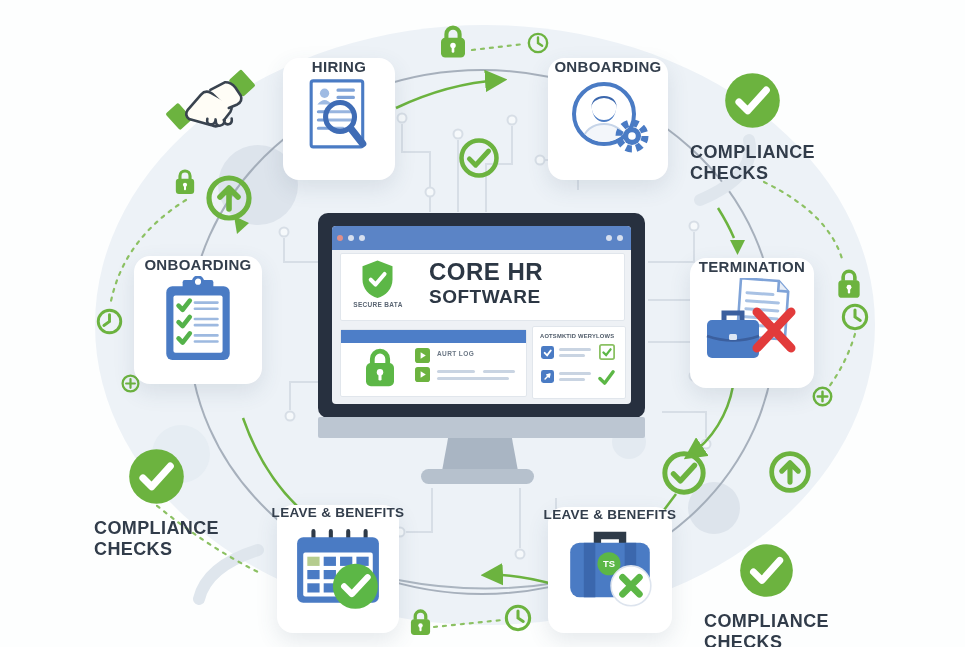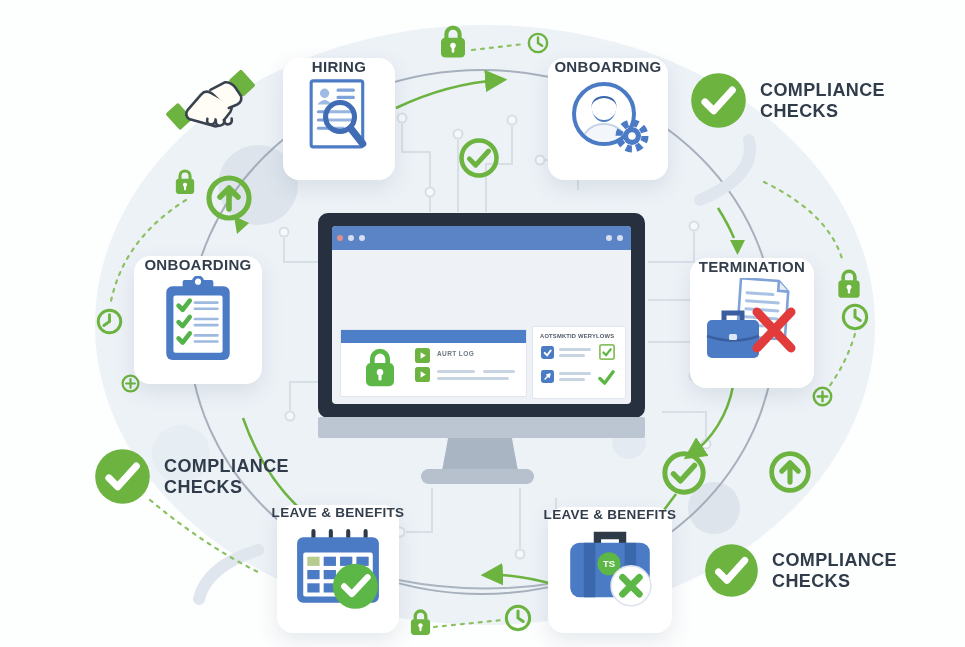--- a/index.html
+++ b/index.html
@@ -6,21 +6,21 @@
   #stage{position:relative;width:965px;height:647px;overflow:hidden;background:#fdfefe;
          font-family:"Liberation Sans",sans-serif;}
   .abs{position:absolute;}
   .blob{position:absolute;border-radius:50%;}
   .card{position:absolute;background:#fff;border-radius:16px;
         box-shadow:0 8px 22px rgba(60,80,110,.12);
         display:flex;flex-direction:column;align-items:center;justify-content:flex-start;
         padding-bottom:8px;}
   .card-icon{position:absolute;top:20px;left:0;right:0;display:flex;justify-content:center;}
   .card-label{font-weight:700;color:#333e4c;font-size:15px;letter-spacing:.3px;white-space:nowrap;}
-  .comp{position:absolute;display:flex;align-items:center;gap:13px;}
+  .comp{position:absolute;display:flex;align-items:center;gap:13px;flex-direction:column;}
   .comp-text{font-weight:700;color:#313c4a;font-size:18px;line-height:1.16;letter-spacing:.4px;}
   
   .bezel{position:absolute;left:318px;top:213px;width:327px;height:205px;background:#27303f;border-radius:10px;}
   .screen{position:absolute;left:14px;top:13px;width:299px;height:178px;background:#eef1f5;border-radius:4px;overflow:hidden;}
   .browserbar{position:absolute;left:0;top:0;width:100%;height:24px;background:#5b84c6;display:flex;align-items:center;}
   .dot{width:6px;height:6px;border-radius:50%;margin-left:5px;}
   .panel{position:absolute;background:#fff;border:1px solid #e1e6ec;border-radius:2px;}
   .chin{position:absolute;left:318px;top:417px;width:327px;height:21px;background:#bcc6d2;border-radius:2px;}
   .stand{position:absolute;left:442px;top:438px;width:76px;height:33px;background:#a9b5c3;
          clip-path:polygon(8% 0,92% 0,100% 100%,0 100%);}
@@ -346,20 +346,29 @@
   <div class="screen">
     <div class="browserbar">
       <span class="dot" style="background:#e08f8a"></span>
       <span class="dot" style="background:#d6dfef"></span>
       <span class="dot" style="background:#d6dfef"></span>
       <span style="flex:1"></span>
       <span class="dot" style="background:#d6dfef"></span>
       <span class="dot" style="background:#d6dfef;margin-right:8px"></span>
     </div>
 
+    <div class="panel" style="left:8px;top:27px;width:283px;height:66px">
+      <svg class="abs" style="left:18px;top:5px" width="37" height="42" viewBox="0 0 24 28">
+        <path d="M12 1 L22 4.8 V13.5 c0 6.8 -4.6 10.8 -10 12.5 C6.6 24.3 2 20.3 2 13.5 V4.8 Z" fill="#5cb746"></path>
+        <path d="M7.5 13.8 l3.2 3.2 l6 -7" fill="none" stroke="#fff" stroke-width="2.7" stroke-linecap="round" stroke-linejoin="round"></path>
+      </svg>
+      <div class="abs mini" style="left:8px;top:47px;width:58px;text-align:center;font-size:6.5px;letter-spacing:.3px">SECURE BATA</div>
+      <div class="abs" style="left:88px;top:6px;color:#2c3744;font-weight:800;font-size:24px;letter-spacing:.5px;line-height:1">CORE HR</div>
+      <div class="abs" style="left:88px;top:33px;color:#2c3744;font-weight:700;font-size:19px;letter-spacing:.5px;line-height:1">SOFTWARE</div>
+    </div>
 
     <div class="panel" style="left:8px;top:103px;width:185px;height:66px">
       <div class="abs" style="left:0;top:0;width:100%;height:13px;background:#4d7ec8"></div>
       <svg class="abs" style="left:22px;top:17px" width="34" height="42" viewBox="0 0 24 30">
         <path d="M6.5 12 V8.5 a5.5 5.5 0 0 1 11 0 V12" fill="none" stroke="#5cb746" stroke-width="3.4"></path>
         <rect x="2" y="11.5" width="20" height="16.5" rx="3.5" fill="#5cb746"></rect>
         <circle cx="12" cy="18" r="2.3" fill="#fff"></circle>
             <rect x="10.9" y="19" width="2.2" height="5" rx="1" fill="#fff"></rect>
       </svg>
       <svg class="abs" style="left:74px;top:18px" width="15" height="15" viewBox="0 0 16 16">

